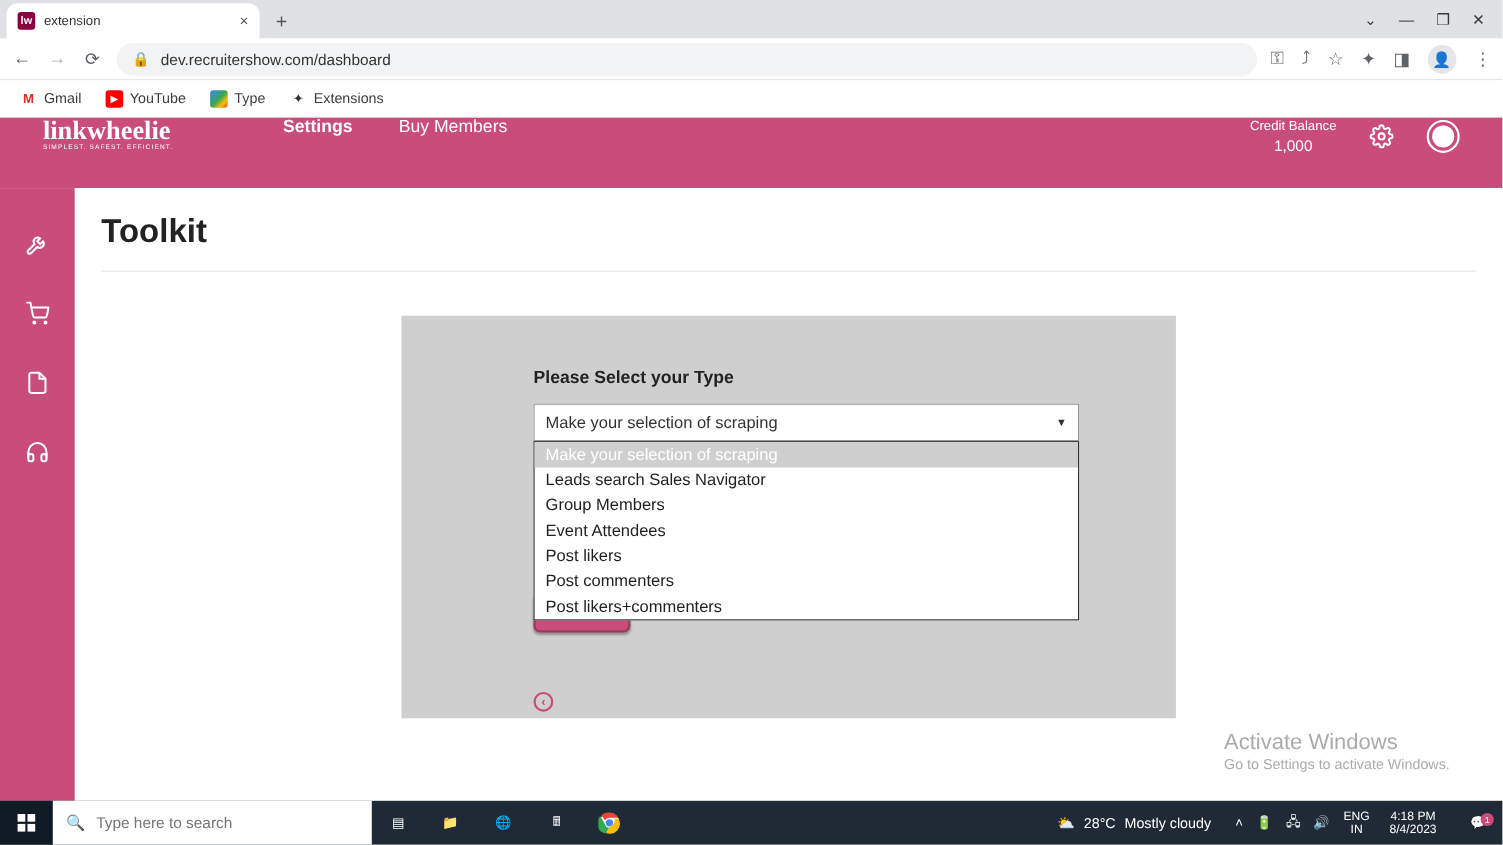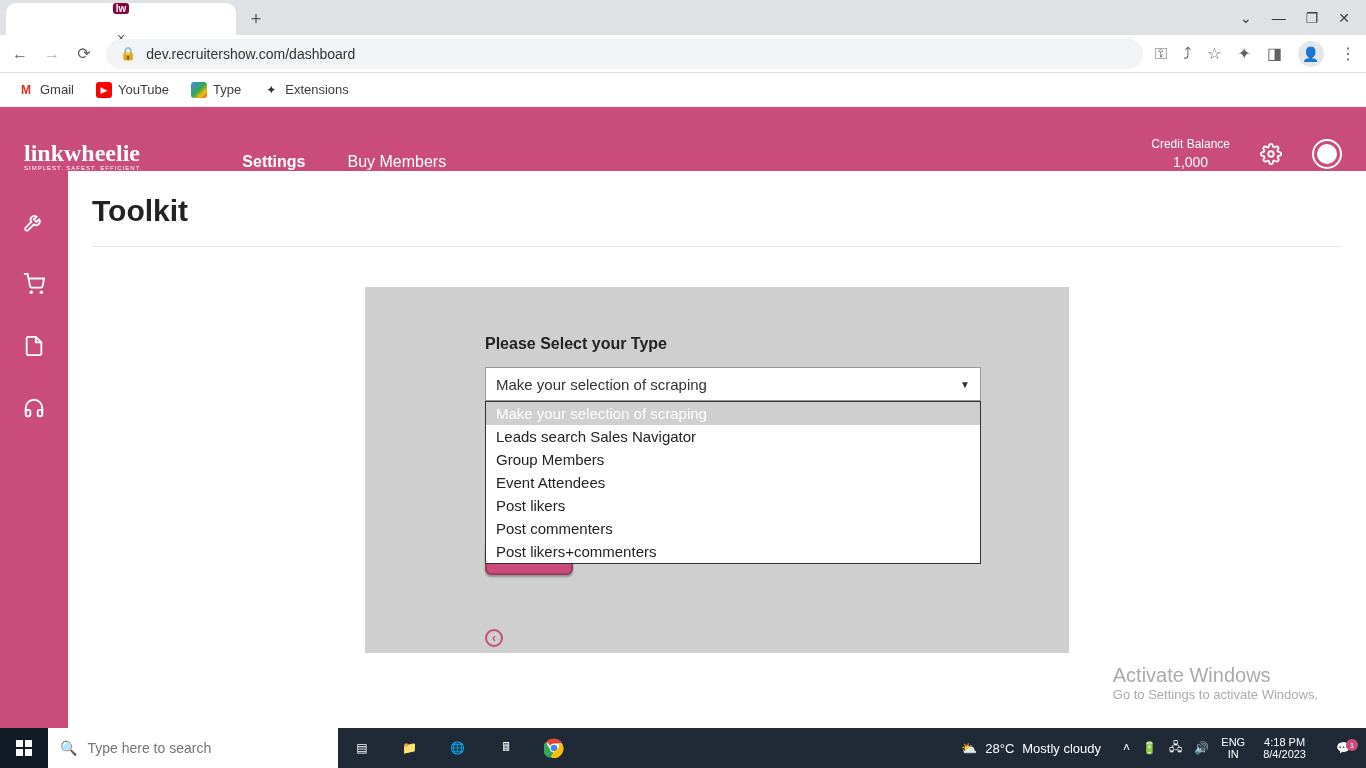--- a/index.html
+++ b/index.html
@@ -1,20 +1,20 @@
 <!DOCTYPE html>
 <html><head>
 <meta charset="utf-8">
 <style>
 * { margin: 0; padding: 0; box-sizing: border-box; font-family: "Segoe UI", Arial, sans-serif; }
 body { width: 1366px; height: 768px; overflow: hidden; background: #fff; position: relative; }
 
 
 .browser-top { height: 35px; background: #dfe1e5; display: flex; align-items: flex-end; }
-.tab { margin-left: 6px; height: 32px; width: 230px; background: #fff; border-radius: 10px 10px 0 0; display: flex; align-items: center; padding: 0 10px; gap: 8px; font-size: 12px; color: #333; flex-direction: column; }
+.tab { margin-left: 6px; height: 32px; width: 230px; background: #fff; border-radius: 10px 10px 0 0; display: flex; align-items: center; padding: 0 10px; gap: 8px; font-size: 12px; color: #333; }
 .tab .favicon { width: 16px; height: 16px; background: #8b003f; border-radius: 3px; display: flex; align-items: center; justify-content: center; color: #fff; font-size: 10px; font-weight: bold; }
 .tab .tab-title { flex: 1; white-space: nowrap; overflow: hidden; text-overflow: ellipsis; }
 .tab .close { font-size: 14px; color: #555; cursor: pointer; }
 .newtab { width: 28px; height: 28px; display: flex; align-items: center; justify-content: center; color: #555; font-size: 18px; cursor: pointer; margin-left: 6px; margin-bottom: 2px; }
 
 .win-controls { position: absolute; right: 0; top: 0; height: 35px; display: flex; align-items: center; gap: 20px; padding: 0 16px; color: #3c3c3c; }
 .win-controls span { font-size: 14px; cursor: pointer; }
 
 .addr-bar { height: 38px; background: #fff; border-bottom: 1px solid #e0e0e0; display: flex; align-items: center; padding: 0 10px; gap: 12px; }
 .nav-ico { width: 20px; color: #5f6368; display: flex; justify-content: center; font-size: 16px; cursor: pointer; }
@@ -27,21 +27,21 @@
 .bookmarks { height: 34px; background: #fff; display: flex; align-items: center; gap: 22px; padding: 0 18px; font-size: 13px; color: #3c3c3c; border-bottom: 1px solid #eee; }
 .bookmarks .bm { display: flex; align-items: center; gap: 6px; cursor: pointer; }
 .bm-ico { width: 16px; height: 16px; display: flex; align-items: center; justify-content: center; font-size: 12px; }
 .gmail-ico { color: #d93025; font-weight: bold; }
 .youtube-ico { background: #ff0000; color: #fff; border-radius: 3px; font-size: 9px; }
 .maps-ico { background: linear-gradient(135deg,#4285f4 0%,#34a853 50%,#fbbc05 75%,#ea4335 100%); border-radius: 3px; }
 .ext-ico { color: #333; }
 
 
 .app { position: absolute; left: 0; top: 107px; width: 100%; height: 621px; }
-.app-header { height: 64px; background: #c94c7a; display: flex; align-items: flex-end; padding: 0 24px; color: #fff; }
+.app-header { height: 64px; background: #c94c7a; display: flex; align-items: flex-start; padding: 0 39px; color: #fff; }
 .logo { font-family: "Segoe Script", cursive; font-size: 24px; font-weight: bold; line-height: 1; }
 .logo-sub { font-size: 6px; letter-spacing: 1px; display: block; font-family: Arial; }
 .nav-links { display: flex; gap: 42px; margin-left: 100px; font-size: 16px; }
 .nav-links div { cursor: pointer; }
 .nav-links .active { font-weight: 600; }
 .header-right { margin-left: auto; display: flex; align-items: center; gap: 30px; }
 .credit { text-align: center; font-size: 12px; line-height: 1.3; }
 .credit .val { font-size: 14px; }
 .gear { width: 22px; height: 22px; cursor: pointer; }
 .avatar-ring { width: 30px; height: 30px; border: 2px solid #fff; border-radius: 50%; display: flex; align-items: center; justify-content: center; }

